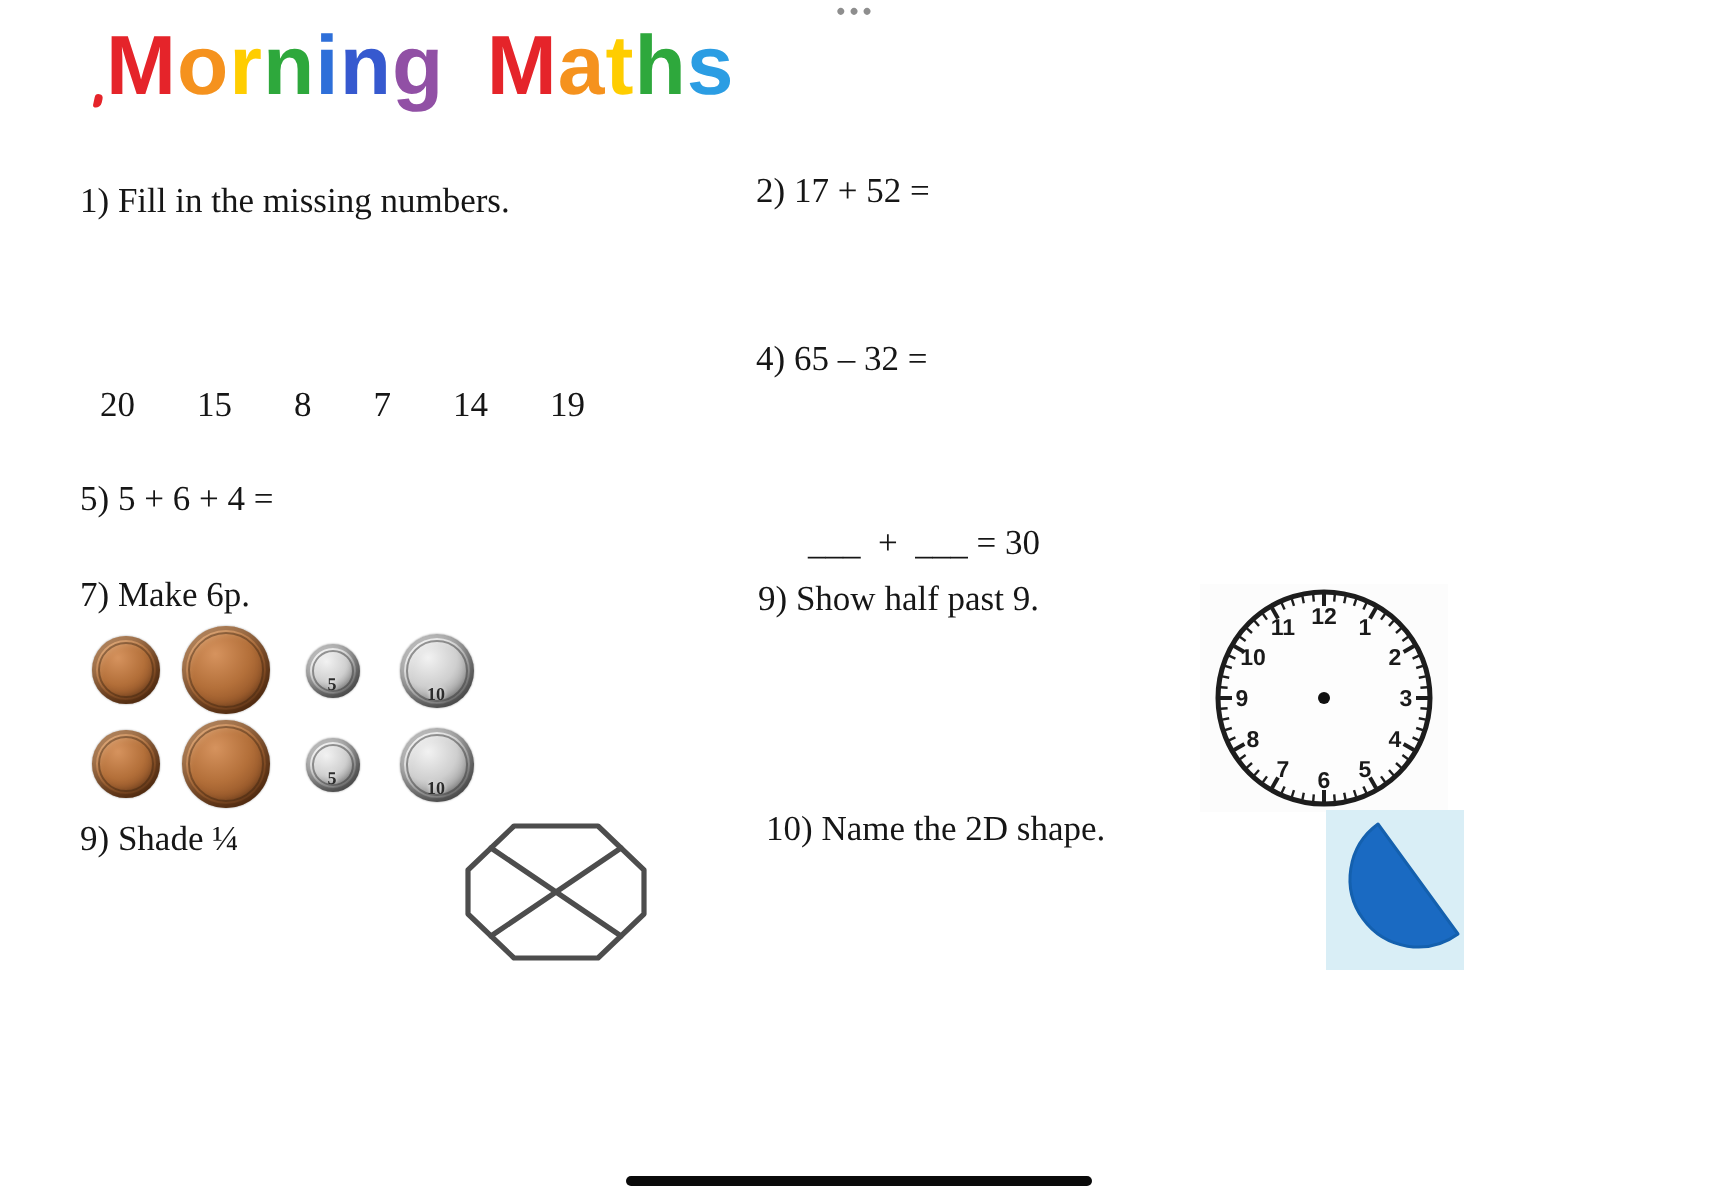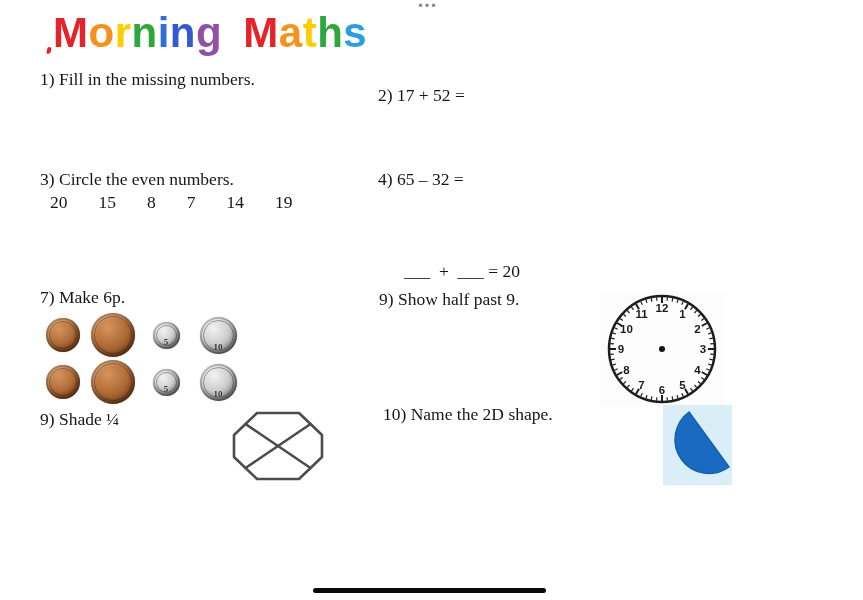--- a/index.html
+++ b/index.html
@@ -67,26 +67,26 @@
 </head>
 <body>
 
 <div class="screen">
 
   <div class="dots">•••</div>
 
   <h1 class="title" title="Morning Maths"><span style="color: rgb(229, 36, 42);">M</span><span style="color: rgb(245, 146, 30);">o</span><span style="color: rgb(255, 205, 0);">r</span><span style="color: rgb(46, 168, 60);">n</span><span style="color: rgb(46, 111, 217);">i</span><span style="color: rgb(54, 89, 207);">n</span><span style="color: rgb(145, 80, 165);">g</span><span> </span><span style="color: rgb(229, 36, 42);">M</span><span style="color: rgb(245, 146, 30);">a</span><span style="color: rgb(255, 205, 0);">t</span><span style="color: rgb(46, 168, 60);">h</span><span style="color: rgb(43, 157, 227);">s</span></h1>
   <div class="title-mark"></div>
 
-  <div class="q" style="left:40px; top:68px;">1) Fill in the missing numbers.</div>
+  <div class="q" style="left:40px; top:89px;">1) Fill in the missing numbers.</div>
   <div class="q" style="left:378px; top:84px;text-align:right;">2) 17 + 52 =</div>
-  <div class="q" style="left:40px; top:168px;">3) Circle the even numbers.</div>
   <div class="q num-row" style="left:50px; top:191px;"><span>20</span><span>15</span><span>8</span><span>7</span><span>14</span><span>19</span></div>
   <div class="q" style="left:378px; top:168px;">4) 65 – 32 =</div>
-  <div class="q pre" style="left:404px; top:260px;">___  +  ___ = 20</div>
+  <div class="q" style="left:40px; top:238px;">5) 5 + 6 + 4 =</div>
+  <div class="q pre" style="left:404px; top:260px;">___  +  ___ = 30</div>
   <div class="q" style="left:40px; top:286px;">7) Make 6p.</div>
   <div class="q" style="left:379px; top:288px;">9) Show half past 9.</div>
   <div class="q" style="left:40px; top:408px;">9) Shade ¼</div>
   <div class="q" style="left:383px; top:403px;">10) Name the 2D shape.</div>
 
   <div class="coins">
       <div class="coin copper" style="left: 6px; top: 4px; width: 34px; height: 34px;"></div>
       <div class="coin copper" style="left: 51px; top: -1px; width: 44px; height: 44px;"></div>
       <div class="coin silver" style="left: 112.5px; top: 7.5px; width: 27px; height: 27px;">
         <span class="coin-label">5</span>

